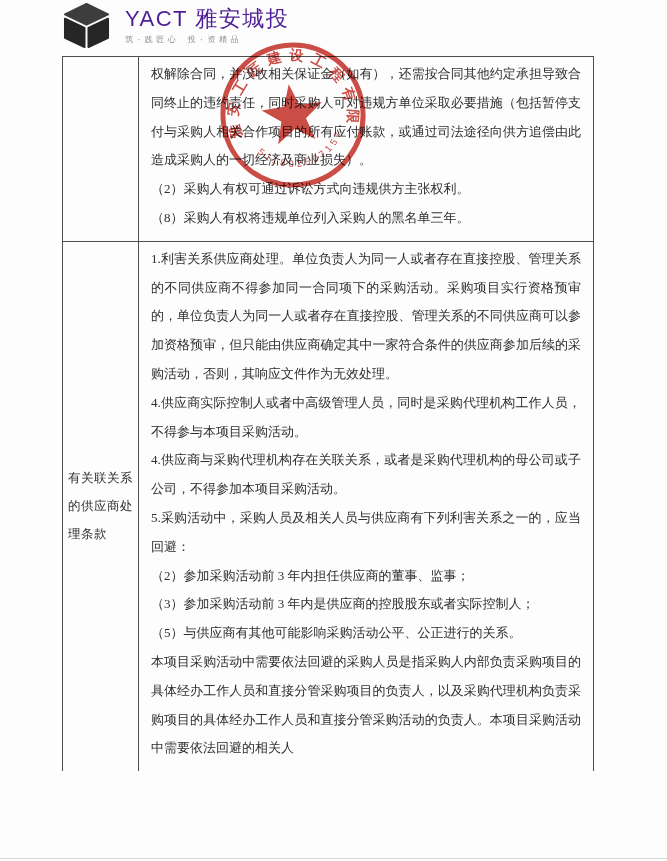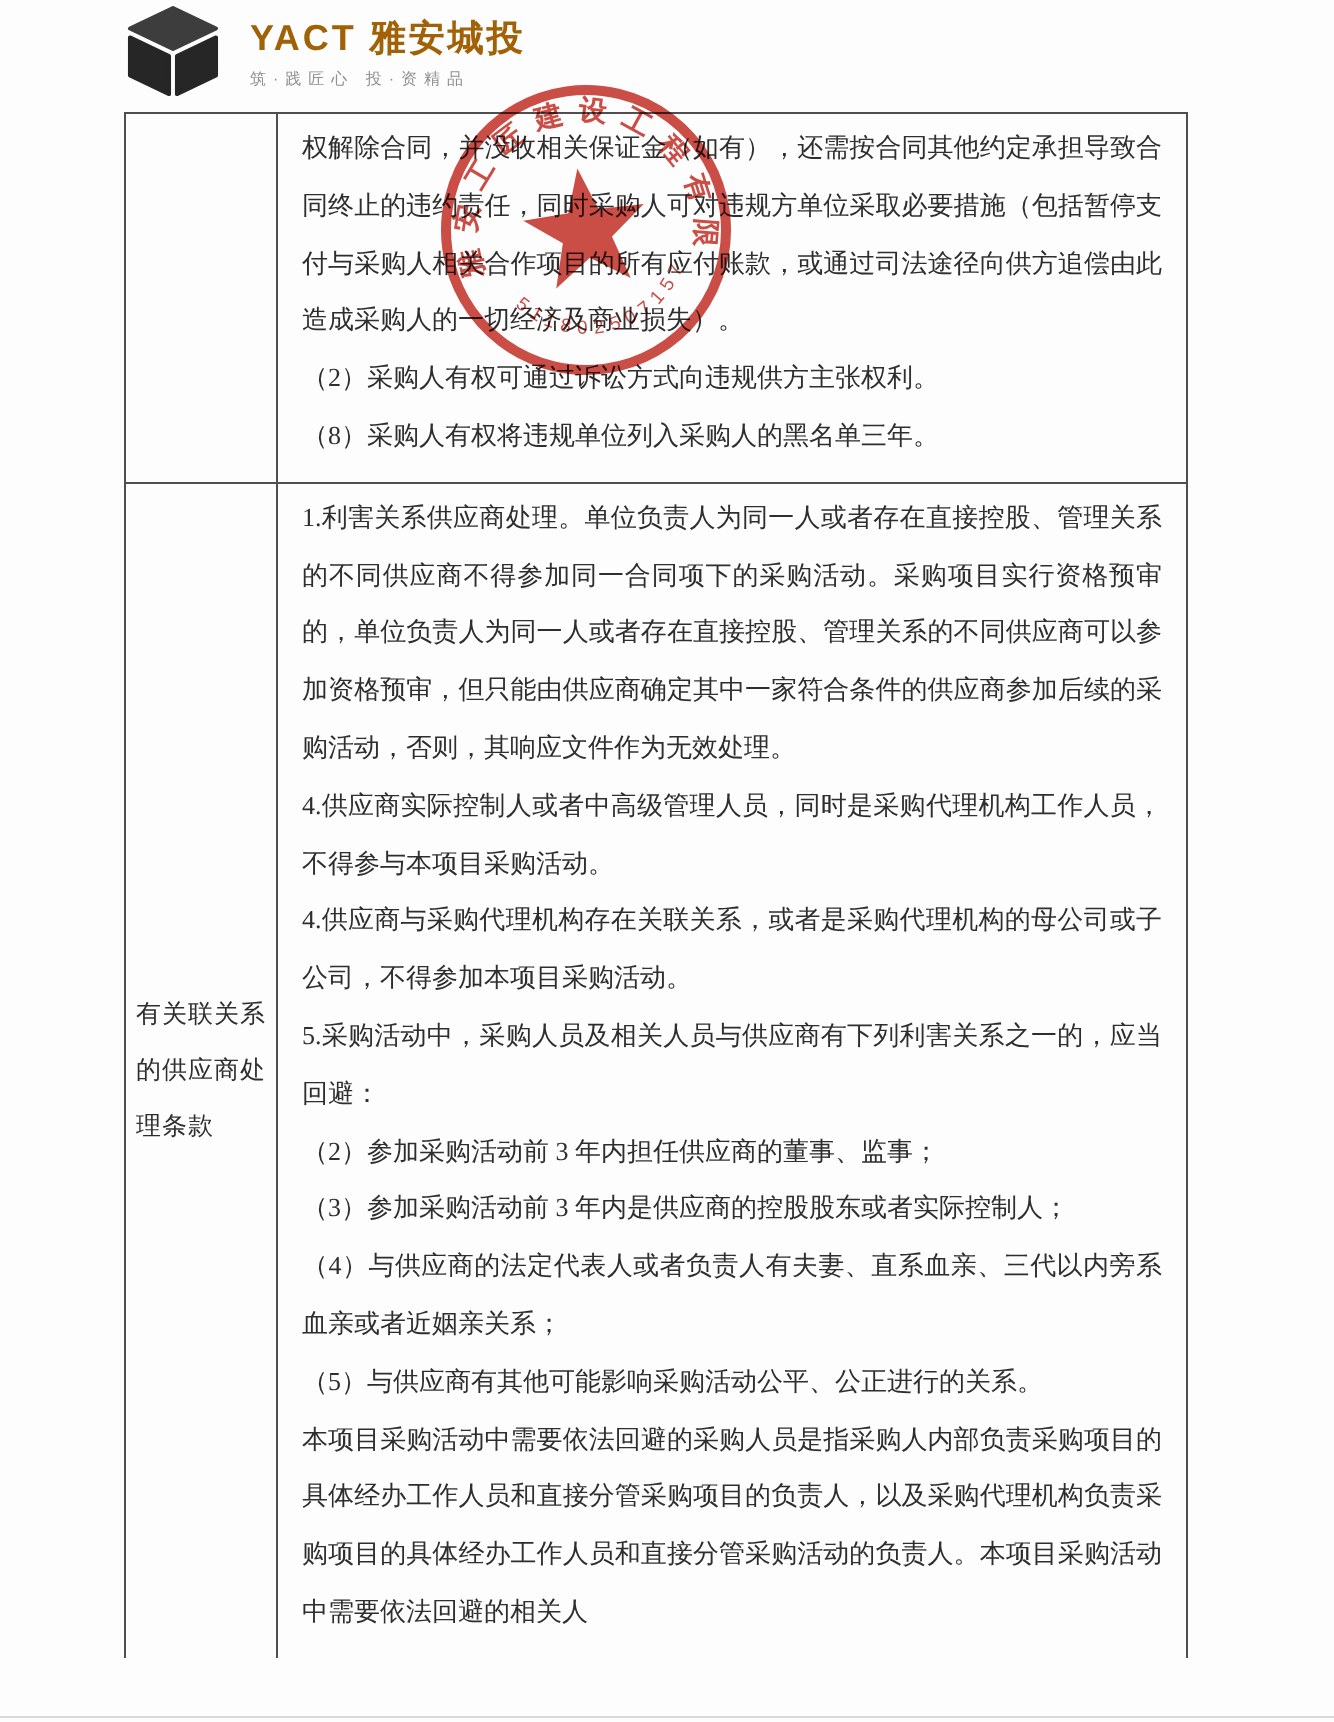--- a/index.html
+++ b/index.html
@@ -13,25 +13,25 @@
   }
   
   .brand{
     position:absolute;left:62px;top:3px;
     display:flex;align-items:flex-start;gap:14px;
   }
   .brand .cube{width:49px;height:47px;}
   .brand-text{padding-top:4px;}
   .brand-name{
     font-family:"Liberation Sans","DejaVu Sans",sans-serif;
-    font-weight:bold;font-size:18px;letter-spacing:1.5px;color:#a16207;
+    font-weight:normal;font-size:22px;letter-spacing:1.5px;color:#4c1d95;
     line-height:24px;white-space:nowrap;
   }
   .brand-tagline{
-    font-family:Liberation Sans, sans-serif;
+    font-family:Liberation Mono, monospace;
     font-size:8px;color:#8f8f8f;letter-spacing:3.5px;margin-top:3px;white-space:nowrap;
   }
   
   .clauses-table{
     position:absolute;left:62px;top:56px;width:532px;
     border:1px solid #4f4f4f;border-bottom:none;
     box-sizing:border-box;
     background:transparent;
   }
   .t-row{display:flex;border-bottom:1px solid #4f4f4f;}
@@ -98,21 +98,20 @@
       <div class="label-cell">
         <span>有关联关系的供应商处理条款</span>
       </div>
       <div class="content-cell">
         <p>1.利害关系供应商处理。单位负责人为同一人或者存在直接控股、管理关系的不同供应商不得参加同一合同项下的采购活动。采购项目实行资格预审的，单位负责人为同一人或者存在直接控股、管理关系的不同供应商可以参加资格预审，但只能由供应商确定其中一家符合条件的供应商参加后续的采购活动，否则，其响应文件作为无效处理。</p>
         <p>4.供应商实际控制人或者中高级管理人员，同时是采购代理机构工作人员，不得参与本项目采购活动。</p>
         <p>4.供应商与采购代理机构存在关联关系，或者是采购代理机构的母公司或子公司，不得参加本项目采购活动。</p>
         <p>5.采购活动中，采购人员及相关人员与供应商有下列利害关系之一的，应当回避：</p>
         <p>（2）参加采购活动前 3 年内担任供应商的董事、监事；</p>
         <p>（3）参加采购活动前 3 年内是供应商的控股股东或者实际控制人；</p>
-        <p>（4）与供应商的法定代表人或者负责人有夫妻、直系血亲、三代以内旁系血亲或者近姻亲关系；</p>
         <p>（5）与供应商有其他可能影响采购活动公平、公正进行的关系。</p>
         <p>本项目采购活动中需要依法回避的采购人员是指采购人内部负责采购项目的具体经办工作人员和直接分管采购项目的负责人，以及采购代理机构负责采购项目的具体经办工作人员和直接分管采购活动的负责人。本项目采购活动中需要依法回避的相关人</p>
       </div>
     </div>
 
   </div>
 
   <svg class="seal" viewBox="0 0 150 150" aria-hidden="true">
     <defs>
       <path id="sealArcTop" d="M 23.3 93.8 A 55 55 0 1 1 126.7 93.8" fill="none"></path>

